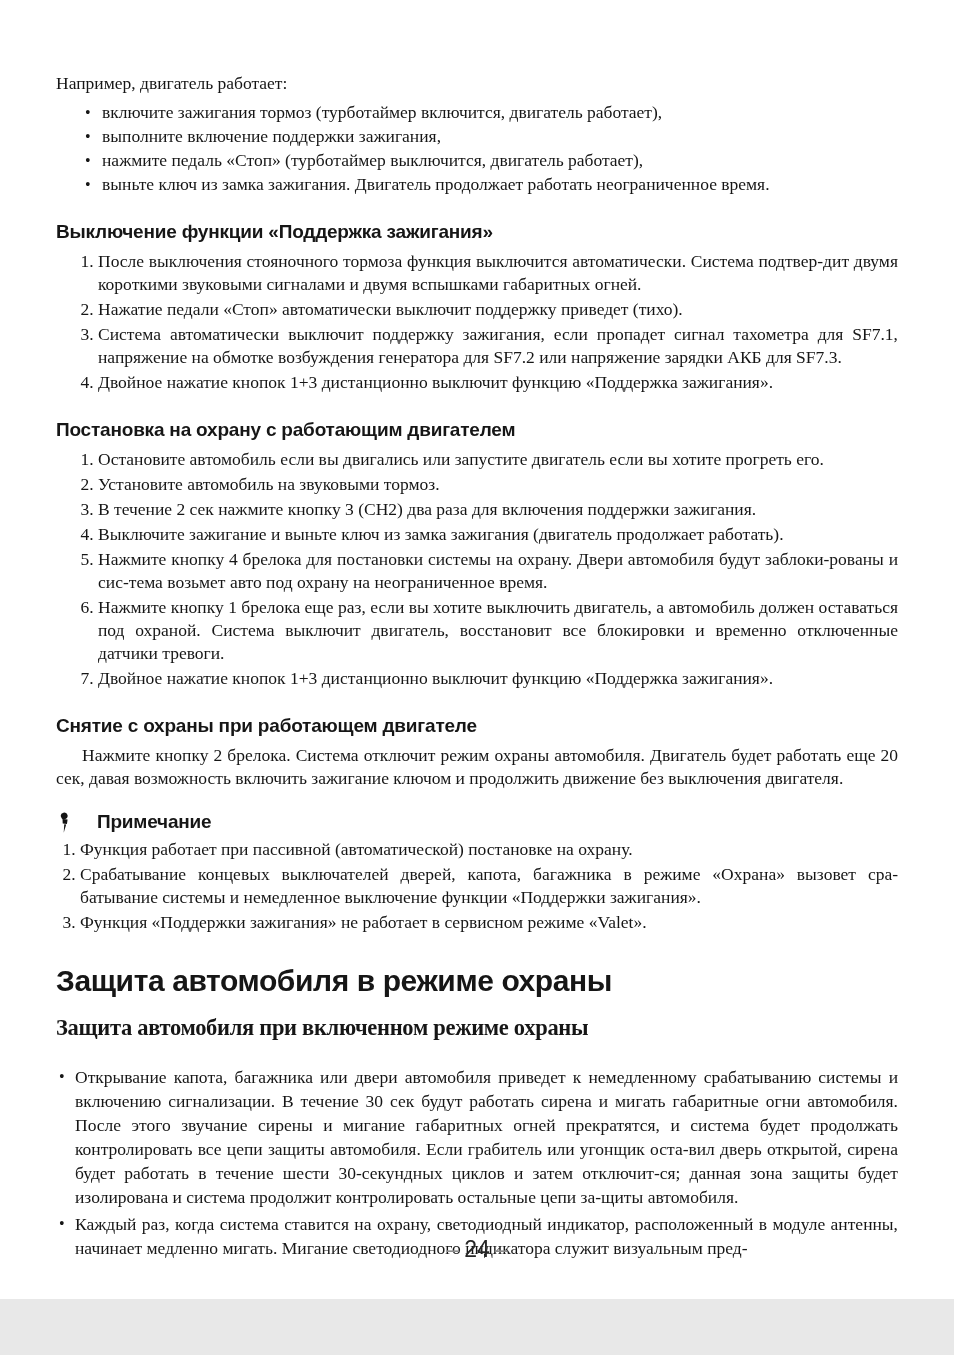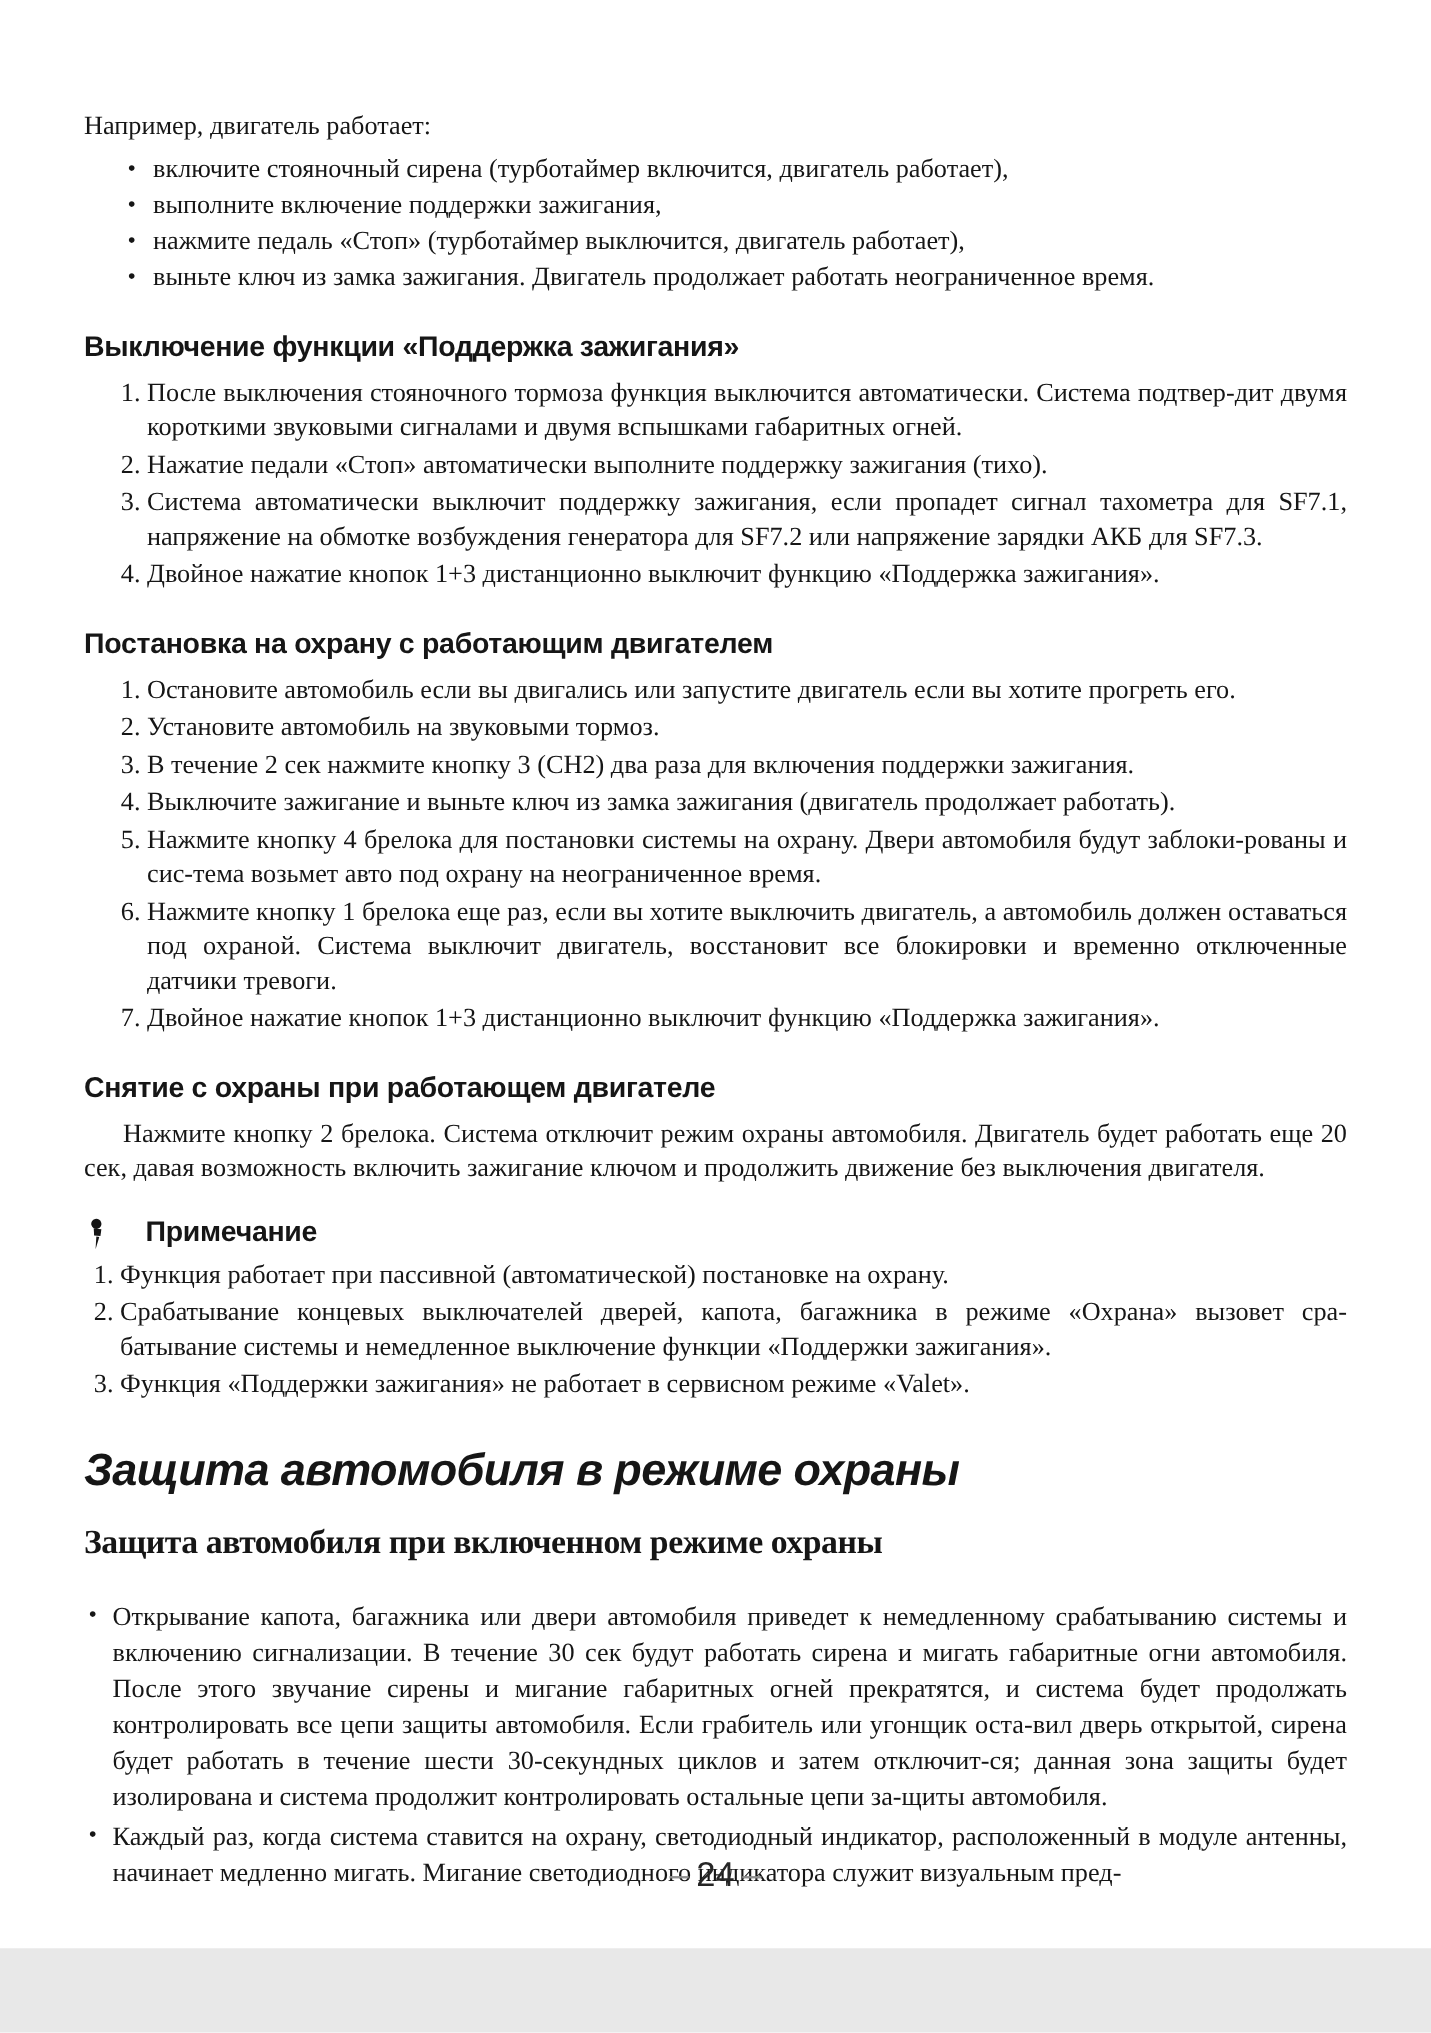--- a/index.html
+++ b/index.html
@@ -43,21 +43,20 @@
   .note-head h3 { margin:0; }
   .pin { display:inline-flex; width:16px; height:21px; }
   ol.note { padding-left:24px; }
 
   
   h1.chapter {
     font-family:"Liberation Sans","DejaVu Sans",sans-serif;
     font-size:30px; line-height:34px; font-weight:700;
     letter-spacing:-0.4px;
     margin:30px 0 0 0;
-    font-style:italic;
   }
   h2.chapter-sub {
     font-family:Liberation Serif, serif;
     font-size:22.5px; line-height:27px; font-weight:700;
     letter-spacing:-0.3px;
     margin:16px 0 0 0;
   }
 
   
   ul.chapter-bullets { list-style:none; margin:24px 0 0 0; padding:0 0 0 19px; }
@@ -74,30 +73,30 @@
   .pagenum .dash { color:#8f8f8f; padding:0 5px; }
 </style>
 </head>
 <body>
 
 <div class="page">
 
   <p class="body lead">Например, двигатель работает:</p>
 
   <ul class="bullets body">
-      <li>включите стояночный сирена (турботаймер включится, двигатель работает),</li>
+      <li>включите зажигания тормоз (турботаймер включится, двигатель работает),</li>
       <li>выполните включение поддержки зажигания,</li>
       <li>нажмите педаль «Стоп» (турботаймер выключится, двигатель работает),</li>
       <li>выньте ключ из замка зажигания. Двигатель продолжает работать неограниченное время.</li>
     </ul>
 
   <h3 class="sec">Выключение функции «Поддержка зажигания»</h3>
   <ol class="numbered body">
       <li>После выключения стояночного тормоза функция выключится автоматически. Система подтвер-дит двумя короткими звуковыми сигналами и двумя вспышками габаритных огней.</li>
-      <li>Нажатие педали «Стоп» автоматически выполните поддержку зажигания (тихо).</li>
+      <li>Нажатие педали «Стоп» автоматически выключит поддержку приведет (тихо).</li>
       <li>Система автоматически выключит поддержку зажигания, если пропадет сигнал тахометра для SF7.1, напряжение на обмотке возбуждения генератора для SF7.2 или напряжение зарядки АКБ для SF7.3.</li>
       <li>Двойное нажатие кнопок 1+3 дистанционно выключит функцию «Поддержка зажигания».</li>
     </ol>
 
   <h3 class="sec">Постановка на охрану с работающим двигателем</h3>
   <ol class="numbered body">
       <li>Остановите автомобиль если вы двигались или запустите двигатель если вы хотите прогреть его.</li>
       <li>Установите автомобиль на звуковыми тормоз.</li>
       <li>В течение 2 сек нажмите кнопку 3 (CH2) два раза для включения поддержки зажигания.</li>
       <li>Выключите зажигание и выньте ключ из замка зажигания (двигатель продолжает работать).</li>

